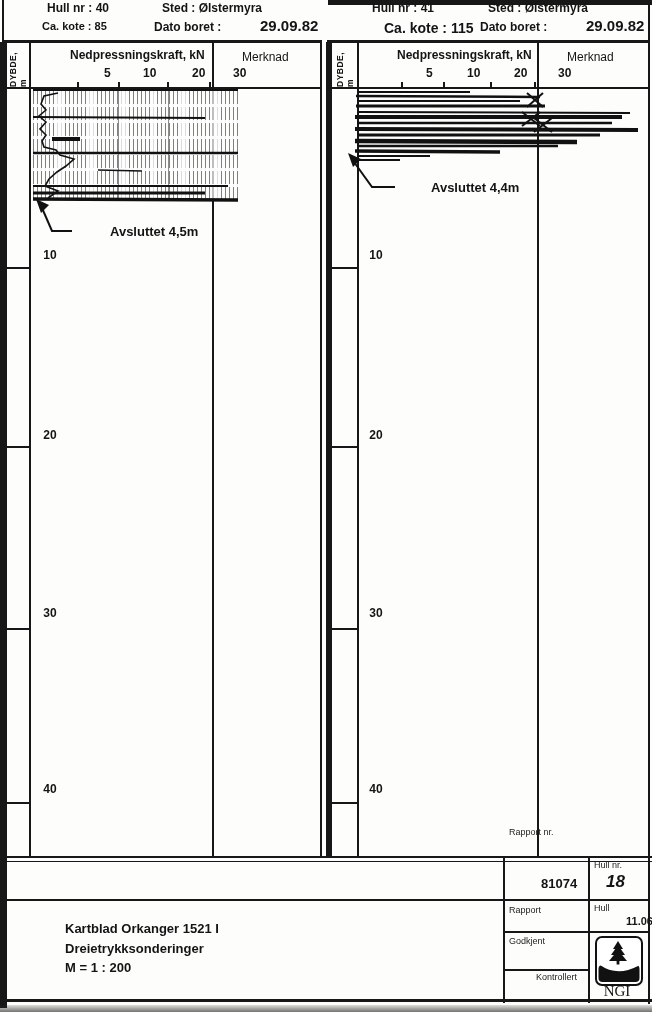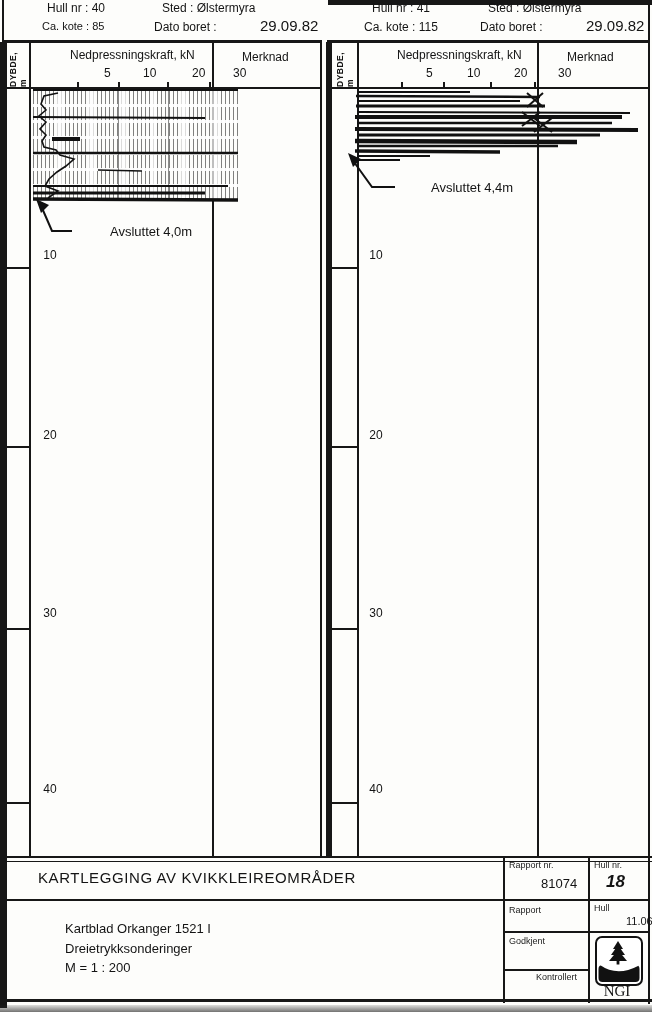--- a/index.html
+++ b/index.html
@@ -1,21 +1,21 @@
 <!DOCTYPE html>
 <html><head>
 <meta charset="utf-8">
 <style>
   html,body{margin:0;padding:0;background:#e8e8e4;}
   .sheet{position:relative;width:652px;height:1012px;background:#fdfdfb;overflow:hidden;
          font-family:"Liberation Sans",sans-serif;color:#141414;}
   .abs{position:absolute;}
   .ln{position:absolute;background:#171717;}
   .txt{position:absolute;white-space:nowrap;color:#141414;}
-  .b{font-weight:normal;padding-left:32px;}
+  .b{font-weight:bold;padding-left:32px;}
   .vtext{writing-mode:vertical-rl;transform:rotate(180deg);font-size:8.5px;font-weight:bold;
          letter-spacing:.5px;display:flex;align-items:center;justify-content:center;}
   .hatch{position:absolute;
     background:
       repeating-linear-gradient(0deg, transparent 0 13px, rgba(255,255,255,.92) 13px 16px),
       repeating-linear-gradient(90deg, transparent 0 24px, rgba(255,255,255,.72) 24px 31px),
       repeating-linear-gradient(90deg, rgba(25,25,25,.55) 0 1px, transparent 1px 4px);}
   .smear{position:absolute;background:linear-gradient(0deg, rgba(40,40,40,.65), rgba(40,40,40,.15));}
   svg{position:absolute;left:0;top:0;}
   .cell-label{font-size:9px;color:#222;}
@@ -36,21 +36,21 @@
   <div class="ln" style="left:327px;top:40px;width:323px;height:3px"></div>
 
   <div class="txt b" style="left:15px;top:1px;font-size:12px">Hull nr : 40</div>
   <div class="txt b" style="left:130px;top:1px;font-size:12px">Sted : Ølstermyra</div>
   <div class="txt b" style="left:10px;top:20px;font-size:11px">Ca. kote : 85</div>
   <div class="txt b" style="left:122px;top:20px;font-size:12px">Dato boret :</div>
   <div class="txt b" style="left:228px;top:17px;font-size:15px">29.09.82</div>
 
   <div class="txt b" style="left:340px;top:1px;font-size:12px">Hull nr : 41</div>
   <div class="txt b" style="left:456px;top:1px;font-size:12px">Sted : Ølstermyra</div>
-  <div class="txt b" style="left:332px;top:20px;font-size:12px">Ca. kote : 115</div>
+  <div class="txt b" style="left:352px;top:20px;font-size:14px">Ca. kote : 115</div>
   <div class="txt b" style="left:448px;top:20px;font-size:12px">Dato boret :</div>
   <div class="txt b" style="left:554px;top:17px;font-size:15px">29.09.82</div>
 
   <div class="ln" style="left:320px;top:42px;width:2px;height:814px"></div>
   <div class="ln" style="left:29px;top:42px;width:2px;height:814px"></div>
   <div class="ln" style="left:212px;top:42px;width:2px;height:814px"></div>
   <div class="ln" style="left:7px;top:87px;width:315px;height:2px"></div>
 
   <div class="abs vtext" style="left:6px;top:44px;width:24px;height:43px">DYBDE, m</div>
   <div class="txt b" style="left:38px;top:48px;font-size:12px">Nedpressningskraft, kN</div>
@@ -148,36 +148,35 @@
         <line x1="540" y1="112" x2="522" y2="126"></line>
       <line x1="534" y1="118" x2="552" y2="132"></line>
         <line x1="552" y1="118" x2="534" y2="132"></line>
     </g>
     <g>
       <polygon points="348,153 361,159 353,167" fill="#111"></polygon>
       <path d="M354,162 L372,187 L395,187" fill="none" stroke="#111" stroke-width="2"></path>
     </g>
   </svg>
 
-  <div class="txt b" style="left:78px;top:224px;font-size:13px">Avsluttet 4,0m</div>
+  <div class="txt b" style="left:78px;top:224px;font-size:13px">Avsluttet 4,5m</div>
   <div class="txt b" style="left:399px;top:180px;font-size:13px">Avsluttet 4,4m</div>
 
   <div class="ln" style="left:0;top:856px;width:652px;height:2px"></div>
   <div class="ln" style="left:0;top:861px;width:652px;height:1px"></div>
   <div class="ln" style="left:2px;top:856px;width:2px;height:147px"></div>
   <div class="ln" style="left:503px;top:856px;width:2px;height:147px"></div>
   <div class="ln" style="left:588px;top:856px;width:2px;height:147px"></div>
   <div class="ln" style="left:2px;top:899px;width:648px;height:2px"></div>
   <div class="ln" style="left:503px;top:931px;width:147px;height:1.5px"></div>
   <div class="ln" style="left:503px;top:969px;width:86px;height:1.5px"></div>
   <div class="ln" style="left:0;top:999px;width:652px;height:3px"></div>
 
-  <div class="txt" style="left:38px;top:869px;font-size:15px;letter-spacing:.6px">KARTLEGGING AV KVIKKLEIREOMRÅDER</div>
-
-  <div class="txt cell-label" style="left:509px;top:860px">Rapport nr.</div>
+
+  <div class="txt cell-label" style="left:509px;top:827px">Rapport nr.</div>
   <div class="txt b" style="left:509px;top:876px;font-size:13px">81074</div>
   <div class="txt cell-label" style="left:594px;top:860px">Hull nr.</div>
   <div class="txt" style="left:606px;top:872px;font-size:17px;font-style:italic;font-weight:bold">18</div>
 
   <div class="txt cell-label" style="left:509px;top:905px">Rapport</div>
   <div class="txt cell-label" style="left:594px;top:903px">Hull</div>
   <div class="txt b" style="left:594px;top:915px;font-size:11px">11.06.88</div>
 
   <div class="txt cell-label" style="left:509px;top:936px">Godkjent</div>
   <div class="txt cell-label" style="left:536px;top:972px">Kontrollert</div>

